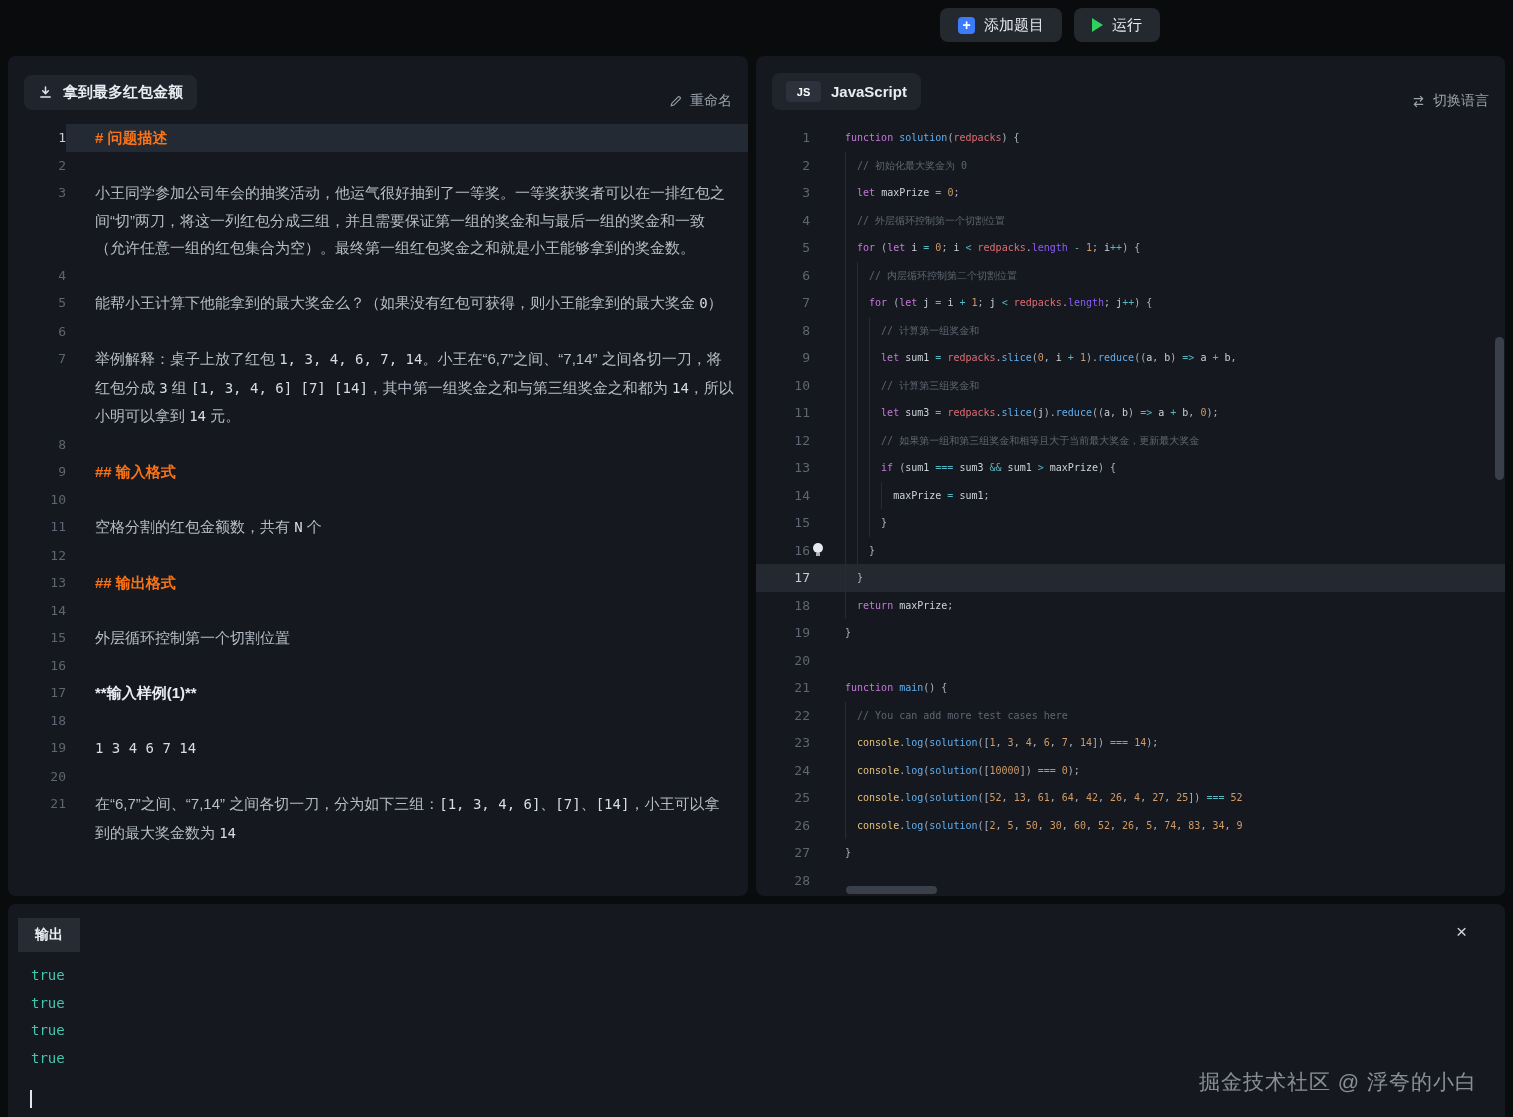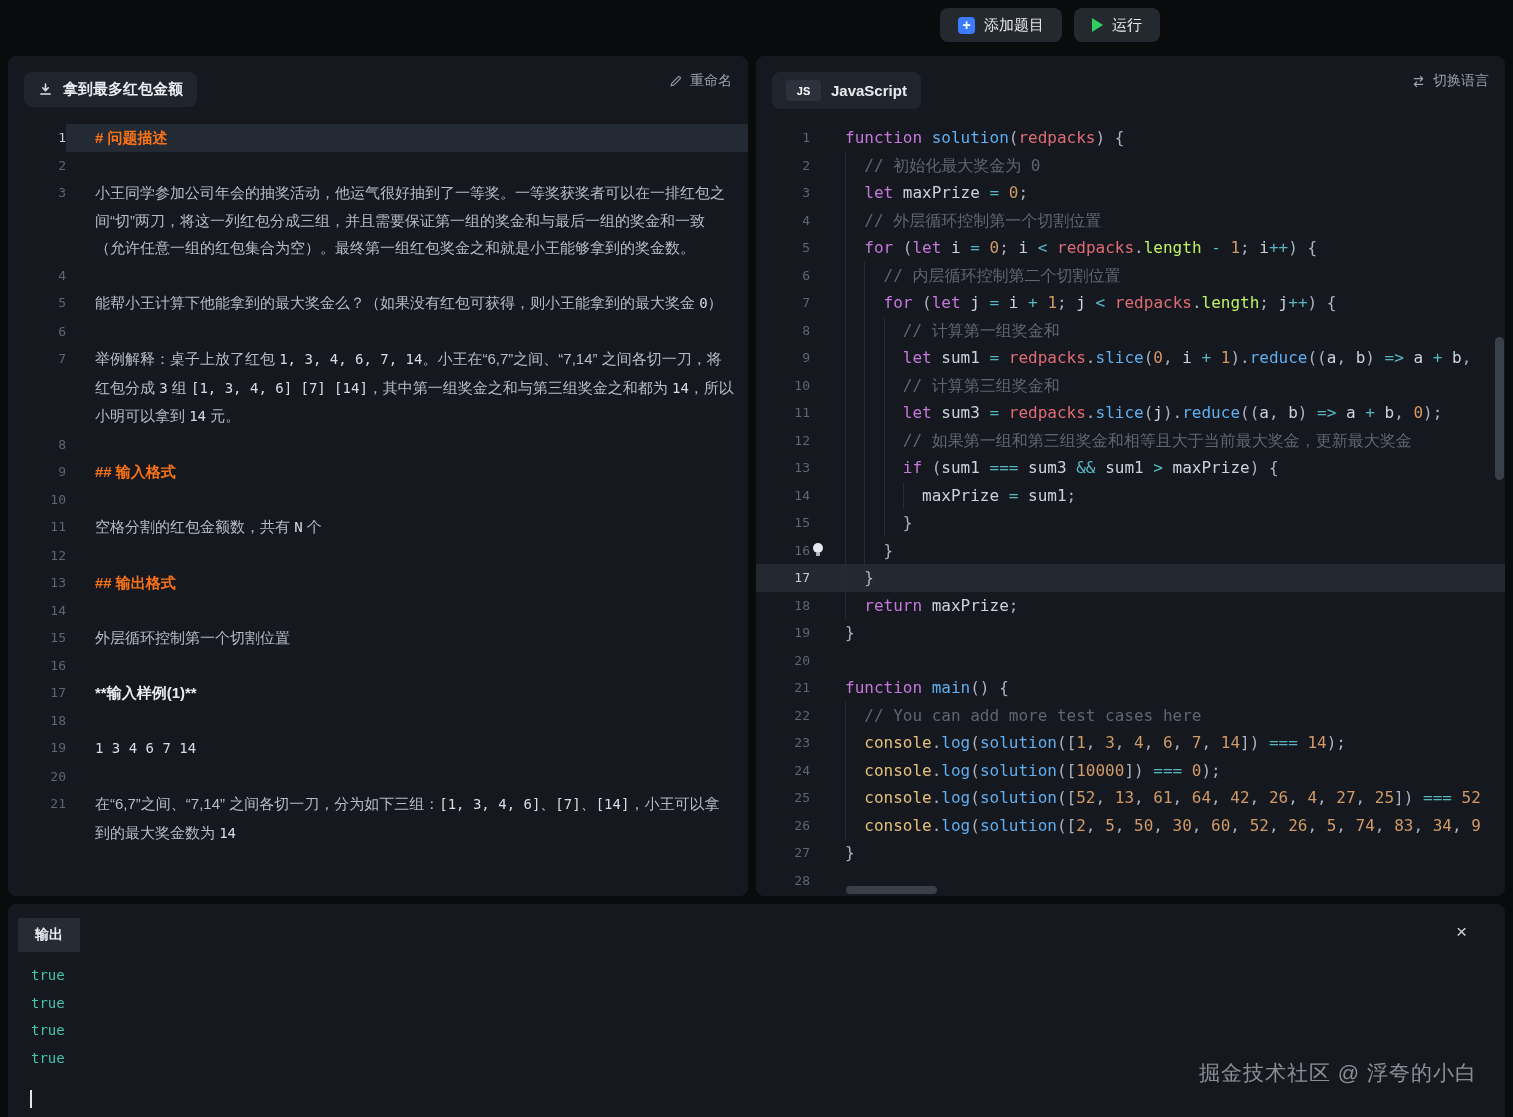--- a/index.html
+++ b/index.html
@@ -32,22 +32,22 @@
     border-bottom:7px solid transparent;
   }
 
   
   .panel { position:absolute; background:#15181e; border-radius:8px; overflow:hidden; }
   .left-panel  { left:8px;   top:56px; width:740px; height:840px; }
   .right-panel { left:756px; top:56px; width:749px; height:840px; }
   .output-panel{ left:8px;   top:904px; width:1497px; height:213px; border-radius:8px 8px 0 0; }
 
   .panel-header {
-    height:54px; display:flex; align-items:flex-start; justify-content:space-between;
-    padding:16px 16px;
+    height:54px; display:flex; align-items:flex-end; justify-content:space-between;
+    padding:0 16px;
   }
   .chip {
     display:flex; align-items:center; gap:10px;
     background:#20242c; border-radius:8px; padding:8px 14px;
     color:#e8ebf0; font-size:15px; font-weight:bold; cursor:pointer;
   }
   .ghost-btn {
     display:flex; align-items:center; gap:7px;
     background:none; border:none; color:#98a0ac; font-size:14px;
     font-family:inherit; cursor:pointer;
@@ -77,31 +77,31 @@
   .md-h { color:#f97316; font-weight:bold; }
   .md-b { color:#e9edf2; font-weight:bold; }
   .md-c { font-family:"DejaVu Sans Mono", monospace; font-size:14px; color:#d8dde5; }
   .md-t { color:#b6bdc7; }
 
   .code-lines { position:absolute; left:0; right:0; top:68px; }
   .code-row { display:flex; position:relative; min-height:27.5px; }
   .code-row .gutter { flex:0 0 54px; }
   .code-content {
     flex:1; min-width:0; padding-left:35px; overflow:hidden;
-    font-family:"DejaVu Sans Mono", monospace; font-size:16px; line-height:27.5px;
+    font-family:"DejaVu Sans Mono", monospace; font-size:10px; line-height:27.5px;
     white-space:pre; color:#abb2bf;
   }
   .code-row.active { background:#232831; }
   .code-row.active .gutter { color:#c6cdd7; }
   .ind { display:inline-block; white-space:pre; width:2ch; box-shadow:inset 1px 0 0 #262c35; }
   .code-kw  { color:#c678dd; }
   .code-fn  { color:#61afef; }
   .code-v   { color:#ccd2db; }
   .code-pm  { color:#e06c75; }
-  .code-pr  { color:#bef264; }
+  .code-pr  { color:#8b5cf6; }
   .code-num { color:#d19a66; }
   .code-op  { color:#56b6c2; }
   .code-com { color:#5f6672; }
   .code-ob  { color:#e5c07b; }
   .code-d   { color:#abb2bf; }
 
   .bulb { position:absolute; left:57px; top:6px; width:11px; height:15px; cursor:pointer; }
   .bulb::before {
     content:''; position:absolute; left:0; top:0; width:10px; height:10px;
     border-radius:50%; background:#e6eaf0;
@@ -133,21 +133,21 @@
     background:none; border:none; color:#d0d5dc; font-size:19px; line-height:19px;
     cursor:pointer; font-family:inherit;
   }
   .out-lines { position:absolute; left:23px; top:58px; }
   .out-line {
     font-family:"DejaVu Sans Mono", monospace; font-size:14px; line-height:27.5px;
     color:#45c5ad;
   }
   .caret { position:absolute; left:22px; top:186px; width:2px; height:18px; background:#e2e6eb; }
   .watermark {
-    position:absolute; right:28px; top:155px;
+    position:absolute; right:28px; top:164px;
     font-size:21px; letter-spacing:1px; color:rgba(222,228,236,0.58);
   }
 
   svg { display:block; }
 </style>
 </head>
 <body>
 
 <div class="topbar">
   <div class="topbar-buttons">

